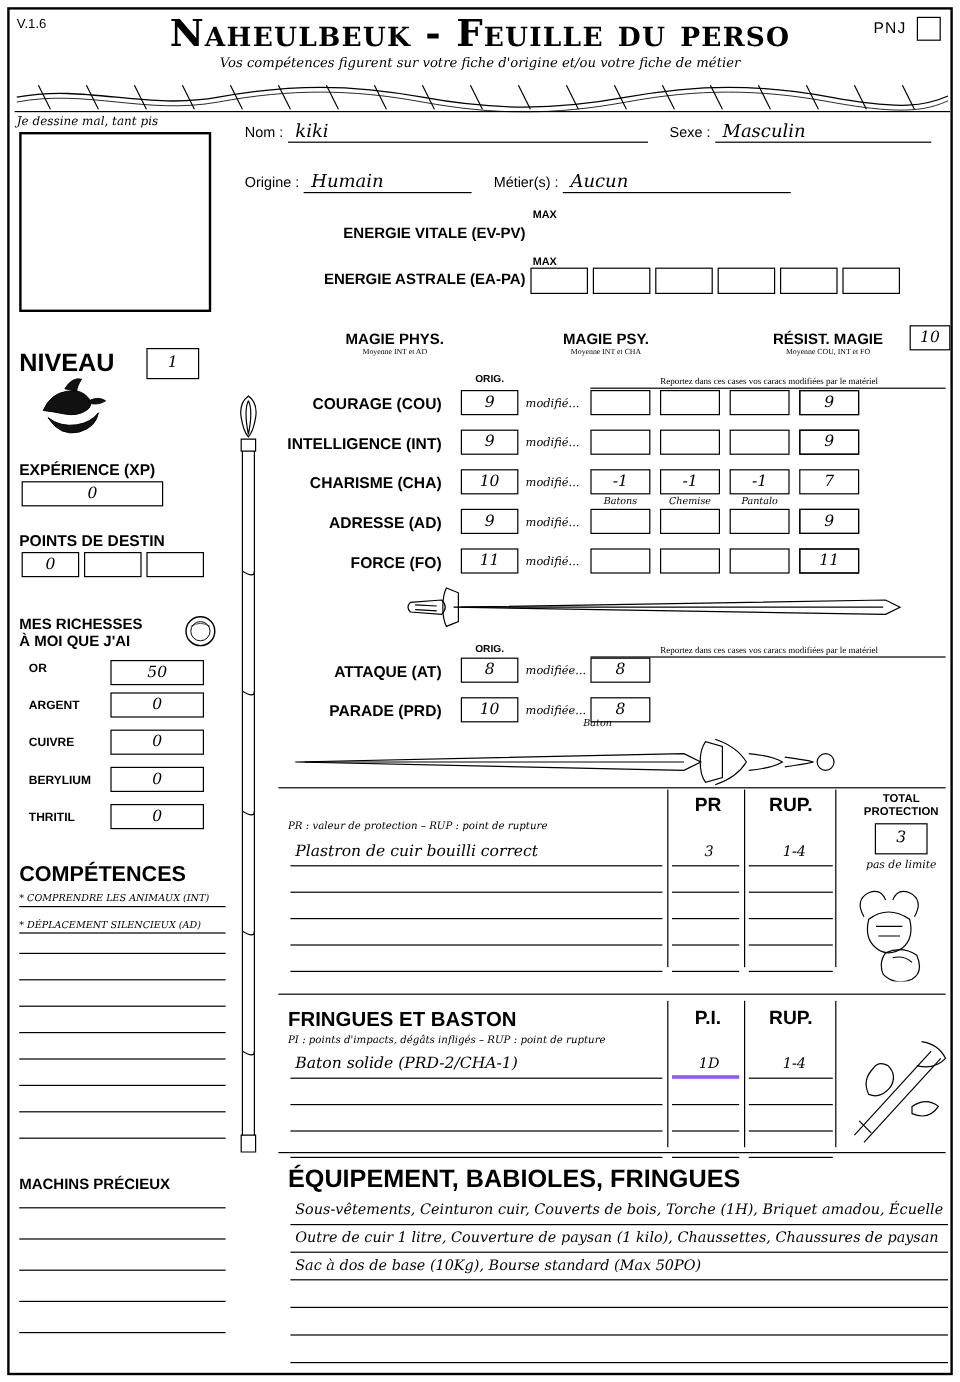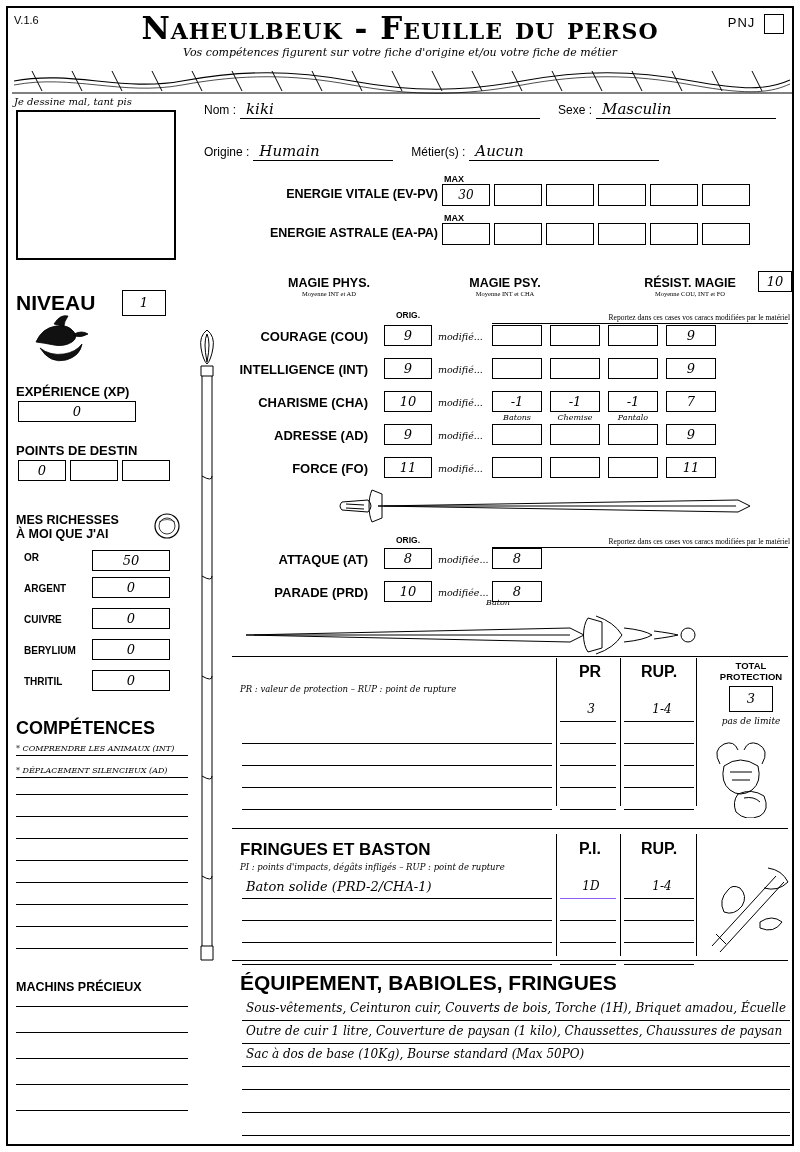--- a/index.html
+++ b/index.html
@@ -52,21 +52,21 @@
 
   
   .magh { font-family:"Liberation Sans",sans-serif; font-weight:bold; font-size:12.5px; text-align:center;}
   .magsub { font-size:6.5px; text-align:center; font-family:"Liberation Serif",serif;}
 
   
   .carac-lbl { font-family:"Liberation Sans",sans-serif; font-weight:bold; font-size:13px; }
   .modlbl { font-size:9.5px; font-style:italic; font-family:"DejaVu Serif",serif; }
   .cbox { border:1.5px solid #000; width:48px; height:21px; text-align:center; font-family:"DejaVu Serif",serif; font-style:italic; font-size:13px; line-height:20px;}
   .origlbl { font-family:"Liberation Sans",sans-serif; font-weight:bold; font-size:8.5px; text-align:center;}
-  .reportez { font-size:7.5px; text-align:right; font-family:"Liberation Serif",serif;}
+  .reportez { font-size:7.5px; text-align:center; font-family:"Liberation Serif",serif;}
   .eqname { font-size:8px; font-style:italic; text-align:center; font-family:"DejaVu Serif",serif;}
 
   
   .blk-title { font-family:"Liberation Sans",sans-serif; font-weight:bold; font-size:15px; }
   .blk-title-sm { font-family:"Liberation Sans",sans-serif; font-weight:bold; font-size:11.5px; }
   .money-lbl { font-family:"Liberation Sans",sans-serif; font-weight:bold; font-size:10px; }
   .mbox { border:1.5px solid #000; height:21px; text-align:center; font-family:"DejaVu Serif",serif; font-style:italic; font-size:13px; line-height:19px;}
 
   
   .sec-title { font-family:"Liberation Sans",sans-serif; font-weight:bold; font-size:17px; }
@@ -119,30 +119,20 @@
 
   <div id="origine-row">
     <span class="lbl">Origine :</span>
     <span class="uline hv" style="width:140px">Humain</span>
     <span class="lbl" style="margin-left:14px">Métier(s) :</span>
     <span class="uline hv" style="width:190px">Aucun</span>
   </div>
 
   <div style="position:absolute;left:436px;top:166px;" class="maxlbl">MAX</div>
   <div style="position:absolute;left:224px;top:179px;width:206px;text-align:right" class="ener-lbl">ENERGIE VITALE (EV-PV)</div>
-  <div style="position:absolute;left:434px;top:176px;display:flex;">
-    <div class="box1" style="width:48px">
-      <div class="hv" style="text-align:center;font-size:12px;line-height:20px;padding:0">30</div>
-    </div>
-    <div class="box1" style="width:48px;margin-left:4px"></div>
-    <div class="box1" style="width:48px;margin-left:4px"></div>
-    <div class="box1" style="width:48px;margin-left:4px"></div>
-    <div class="box1" style="width:48px;margin-left:4px"></div>
-    <div class="box1" style="width:48px;margin-left:4px"></div>
-  </div>
 
   <div style="position:absolute;left:436px;top:205px;" class="maxlbl">MAX</div>
   <div style="position:absolute;left:224px;top:218px;width:206px;text-align:right" class="ener-lbl">ENERGIE ASTRALE (EA-PA)</div>
   <div style="position:absolute;left:434px;top:215px;display:flex;">
     <div class="box1" style="width:48px">
       <div class="hv" style="text-align:center;font-size:12px;line-height:20px;padding:0"></div>
     </div>
     <div class="box1" style="width:48px;margin-left:4px"></div>
     <div class="box1" style="width:48px;margin-left:4px"></div>
     <div class="box1" style="width:48px;margin-left:4px"></div>
@@ -366,20 +356,21 @@
   <div style="position:absolute;left:224px;top:648px;width:556px;height:1px;background:#000"></div>
 
   <div class="sec-sub" style="position:absolute;left:232px;top:676px">PR : valeur de protection – RUP : point de rupture</div>
   <div class="colh" style="position:absolute;left:556px;top:655px;width:52px">PR</div>
   <div class="colh" style="position:absolute;left:620px;top:655px;width:62px">RUP.</div>
   <div style="position:absolute;left:548px;top:650px;width:1px;height:148px;background:#000"></div>
   <div style="position:absolute;left:612px;top:650px;width:1px;height:148px;background:#000"></div>
   <div style="position:absolute;left:688px;top:650px;width:1px;height:148px;background:#000"></div>
   <div id="armour-rows">
       <div style="position: absolute; left: 0px; top: 694px; width: 788px; height: 22px;">
+        <div class="row-txt" style="position:absolute;left:234px;top:0;width:310px;border-bottom:1px solid #000;height:20px">Plastron de cuir bouilli correct</div>
         <div class="row-txt-c" style="position:absolute;left:552px;top:0;width:56px;border-bottom:1px solid #000;height:20px;text-align:center">3</div>
         <div class="row-txt-c" style="position:absolute;left:616px;top:0;width:70px;border-bottom:1px solid #000;height:20px;text-align:center">1-4</div>
       </div>
       <div style="position: absolute; left: 0px; top: 716px; width: 788px; height: 22px;">
         <div class="row-txt" style="position:absolute;left:234px;top:0;width:310px;border-bottom:1px solid #000;height:20px"></div>
         <div class="row-txt-c" style="position:absolute;left:552px;top:0;width:56px;border-bottom:1px solid #000;height:20px;text-align:center"></div>
         <div class="row-txt-c" style="position:absolute;left:616px;top:0;width:70px;border-bottom:1px solid #000;height:20px;text-align:center"></div>
       </div>
       <div style="position: absolute; left: 0px; top: 738px; width: 788px; height: 22px;">
         <div class="row-txt" style="position:absolute;left:234px;top:0;width:310px;border-bottom:1px solid #000;height:20px"></div>
@@ -421,21 +412,21 @@
   <div class="sec-title" style="position:absolute;left:232px;top:832px">FRINGUES ET BASTON</div>
   <div class="sec-sub" style="position:absolute;left:232px;top:854px">PI : points d'impacts, dégâts infligés – RUP : point de rupture</div>
   <div class="colh" style="position:absolute;left:556px;top:832px;width:52px">P.I.</div>
   <div class="colh" style="position:absolute;left:620px;top:832px;width:62px">RUP.</div>
   <div style="position:absolute;left:548px;top:826px;width:1px;height:122px;background:#000"></div>
   <div style="position:absolute;left:612px;top:826px;width:1px;height:122px;background:#000"></div>
   <div style="position:absolute;left:688px;top:826px;width:1px;height:122px;background:#000"></div>
   <div id="weapon-rows">
       <div style="position: absolute; left: 0px; top: 871px; width: 788px; height: 22px;">
         <div class="row-txt" style="position:absolute;left:234px;top:0;width:310px;border-bottom:1px solid #000;height:20px">Baton solide (PRD-2/CHA-1)</div>
-        <div class="row-txt-c" style="position:absolute;left:552px;top:0;width:56px;border-bottom:1px solid #8b5cf6;height:20px;text-align:center">1D</div>
+        <div class="row-txt-c" style="position:absolute;left:552px;top:0;width:56px;border-bottom:3px solid #8b5cf6;height:20px;text-align:center">1D</div>
         <div class="row-txt-c" style="position:absolute;left:616px;top:0;width:70px;border-bottom:1px solid #000;height:20px;text-align:center">1-4</div>
       </div>
       <div style="position: absolute; left: 0px; top: 893px; width: 788px; height: 22px;">
         <div class="row-txt" style="position:absolute;left:234px;top:0;width:310px;border-bottom:1px solid #000;height:20px"></div>
         <div class="row-txt-c" style="position:absolute;left:552px;top:0;width:56px;border-bottom:1px solid #000;height:20px;text-align:center"></div>
         <div class="row-txt-c" style="position:absolute;left:616px;top:0;width:70px;border-bottom:1px solid #000;height:20px;text-align:center"></div>
       </div>
       <div style="position: absolute; left: 0px; top: 915px; width: 788px; height: 22px;">
         <div class="row-txt" style="position:absolute;left:234px;top:0;width:310px;border-bottom:1px solid #000;height:20px"></div>
         <div class="row-txt-c" style="position:absolute;left:552px;top:0;width:56px;border-bottom:1px solid #000;height:20px;text-align:center"></div>

